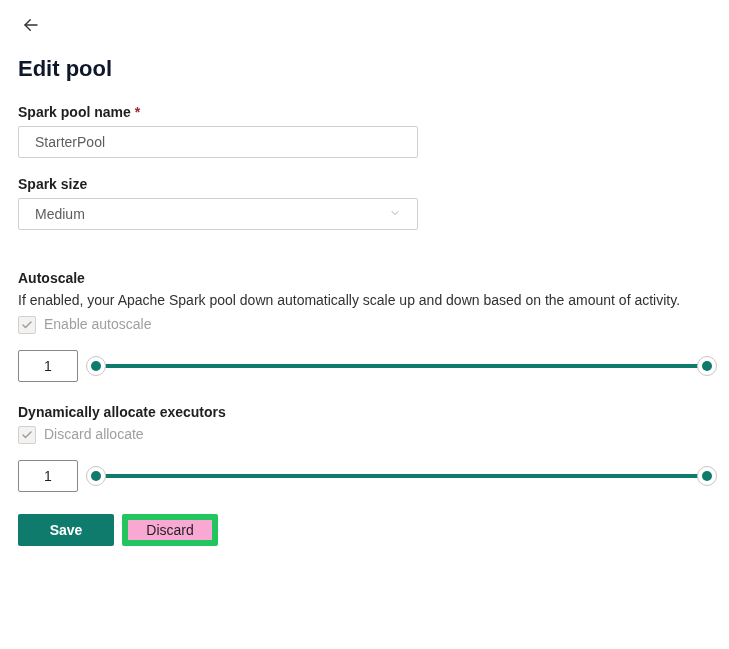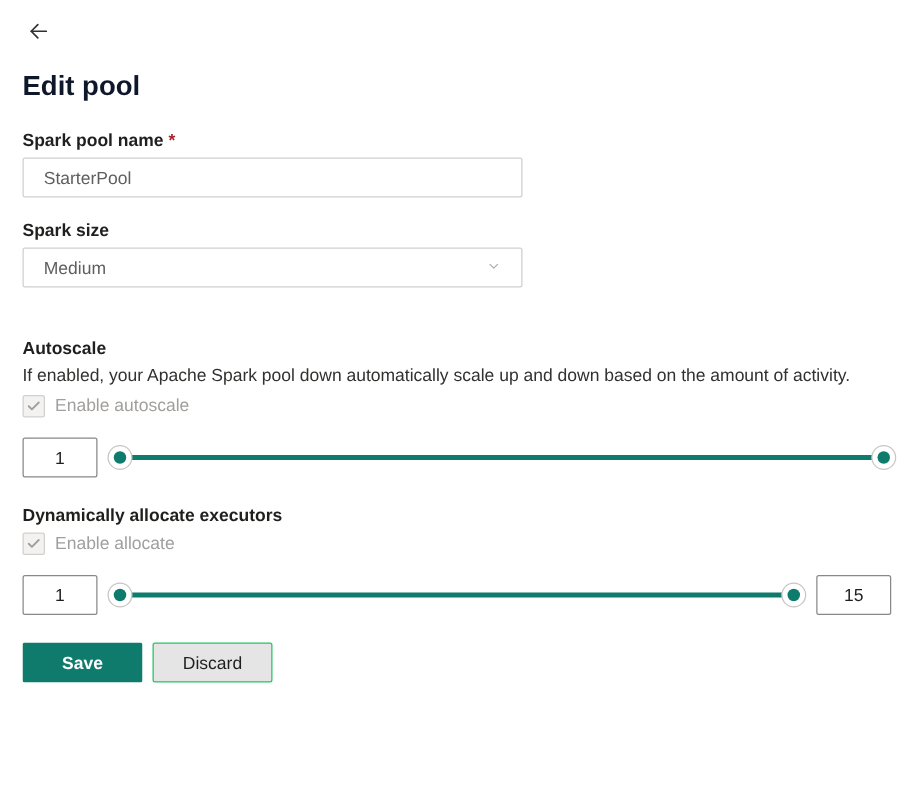--- a/index.html
+++ b/index.html
@@ -145,23 +145,23 @@
       font-size: 14px;
       font-weight: 600;
       cursor: pointer;
       border: 1px solid transparent;
     }
     .btn-primary {
       background: #0f7b6c;
       color: #fff;
     }
     .btn-secondary {
-      background: #e5e5e5;
+      background: #f9a8d4;
       color: #201f1e;
-      border: 1px solid #22c55e;
+      border: 6px solid #22c55e;
       font-weight: 400;
     }
   </style>
 </head>
 <body>
 
 
 
 <button class="back-btn">
   <svg width="18" height="18" viewBox="0 0 24 24" fill="none" stroke-width="1.8" stroke-linecap="round" stroke-linejoin="round">
@@ -223,30 +223,29 @@
 
 
 <div class="field" style="margin-bottom:0;">
   <label class="field-label">Dynamically allocate executors</label>
   <div class="checkbox-row">
     <span class="checkbox checked">
       <svg width="12" height="12" viewBox="0 0 24 24" fill="none" stroke-width="3" stroke-linecap="round" stroke-linejoin="round">
           <polyline points="20 6 9 17 4 12"></polyline>
         </svg>
     </span>
-    <span class="checkbox-label">Enable allocate</span>
+    <span class="checkbox-label">Discard allocate</span>
   </div>
   <div class="range-row">
     <div class="num-box">1</div>
     <div class="slider">
       <div class="track"></div>
       <div class="thumb left"></div>
       <div class="thumb right"></div>
     </div>
-    <div class="num-box">15</div>
   </div>
 </div>
 
 
 <div class="button-row">
   <button class="btn btn-primary">Save</button>
   <button class="btn btn-secondary">Discard</button>
 </div>
 
 

